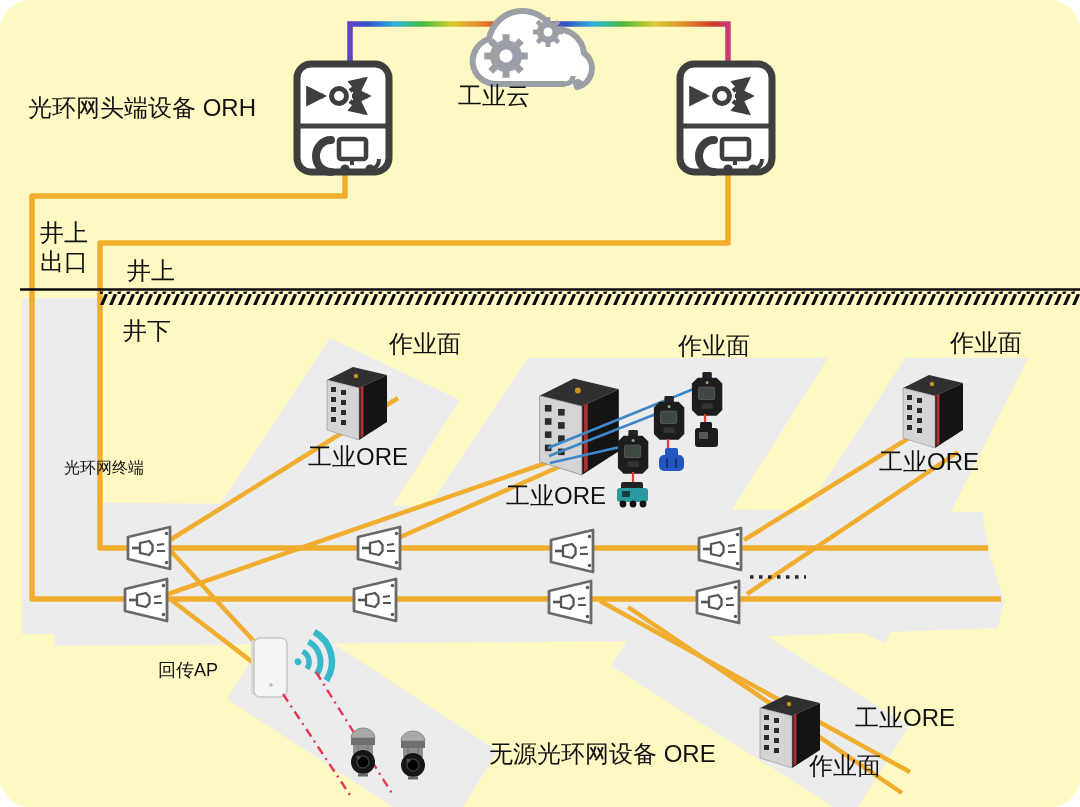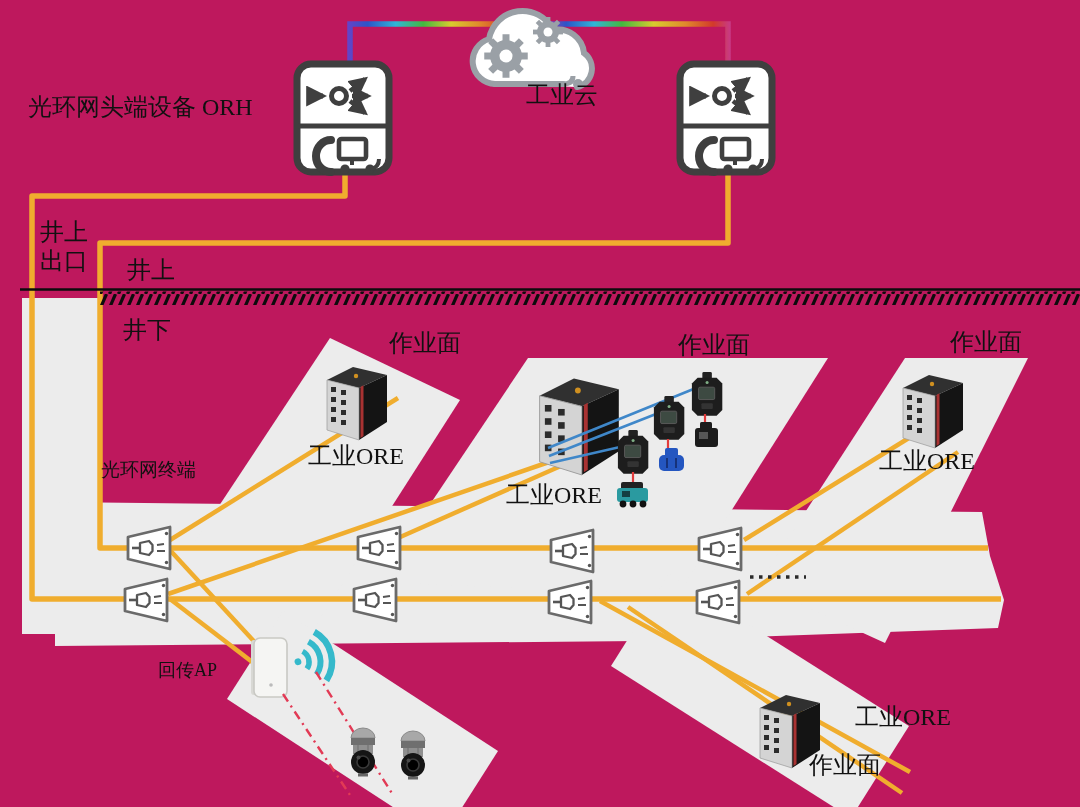--- a/index.html
+++ b/index.html
@@ -1,20 +1,20 @@
 <!DOCTYPE html>
 <html style="--c-fiber: #F0AD2E; --c-tunnel: #ECECEC; --c-device: #3F3F3F; --c-cloud: #9AA0A6; --c-wifi: #35B9CB; --c-sensor-cable: #3F87C9; --c-sensor-link: #E23C3C; --c-wireless: #E23A55; --c-text: #111111;"><head>
 <meta charset="utf-8">
 <style>
   html,body{margin:0;padding:0;background:#fff;}
-  .stage{position:relative;width:1080px;height:807px;background:#be185d;overflow:hidden;
-         font-family:Liberation Serif, serif;}
+  .stage{position:relative;width:1080px;height:807px;background:#fef9c3;overflow:hidden;
+         font-family:Liberation Sans, sans-serif;border-radius:30px;}
   .stage svg{position:absolute;left:0;top:0;}
   .lbl{position:absolute;color:var(--c-text,#111);font-size:24px;line-height:1.22;white-space:nowrap;}
-  .lbl.center{text-align:right;}
+  .lbl.center{text-align:left;}
   
   .fiber{stroke:var(--c-fiber,#F0AD2E);fill:none;}
   .band{fill:var(--c-tunnel,#ECECEC);}
   .devstroke{stroke:var(--c-device,#3F3F3F);}
   .cloudstroke{stroke:var(--c-cloud,#9AA0A6);}
   .wifi{stroke:var(--c-wifi,#35B9CB);fill:none;}
   .bluecable{stroke:var(--c-sensor-cable,#3F87C9);}
   .redlink{stroke:var(--c-sensor-link,#E23C3C);}
   .wireless{stroke:var(--c-wireless,#E23A55);}
 </style>
@@ -250,30 +250,31 @@
   </div>
 
   <div class="lbl" style="left:40px;top:218px;">
     <div>井上</div>
     <div>出口</div>
   </div>
 
   <div class="lbl" style="left:127px;top:256px;">井上</div>
   <div class="lbl" style="left:123px;top:316px;">井下</div>
 
-  <div class="lbl center" style="left:48px;top:458px;width:148px;font-size:19px;">
+  <div class="lbl center" style="left:64px;top:458px;width:148px;font-size:16px;">
     <div>光环网终端</div>
   </div>
 
   <div class="lbl" style="left:389px;top:329px;">作业面</div>
   <div class="lbl" style="left:678px;top:331px;">作业面</div>
   <div class="lbl" style="left:950px;top:328px;">作业面</div>
   <div class="lbl" style="left:809px;top:751px;">作业面</div>
 
   <div class="lbl" style="left:308px;top:442px;">工业ORE</div>
   <div class="lbl" style="left:506px;top:481px;">工业ORE</div>
   <div class="lbl" style="left:879px;top:447px;">工业ORE</div>
   <div class="lbl" style="left:855px;top:703px;">工业ORE</div>
 
   <div class="lbl" style="left:158px;top:660px;font-size:18px;">回传AP</div>
 
+  <div class="lbl" style="left:489px;top:739px;">无源光环网设备 ORE</div>
 
 </div>
 
 </body></html>

